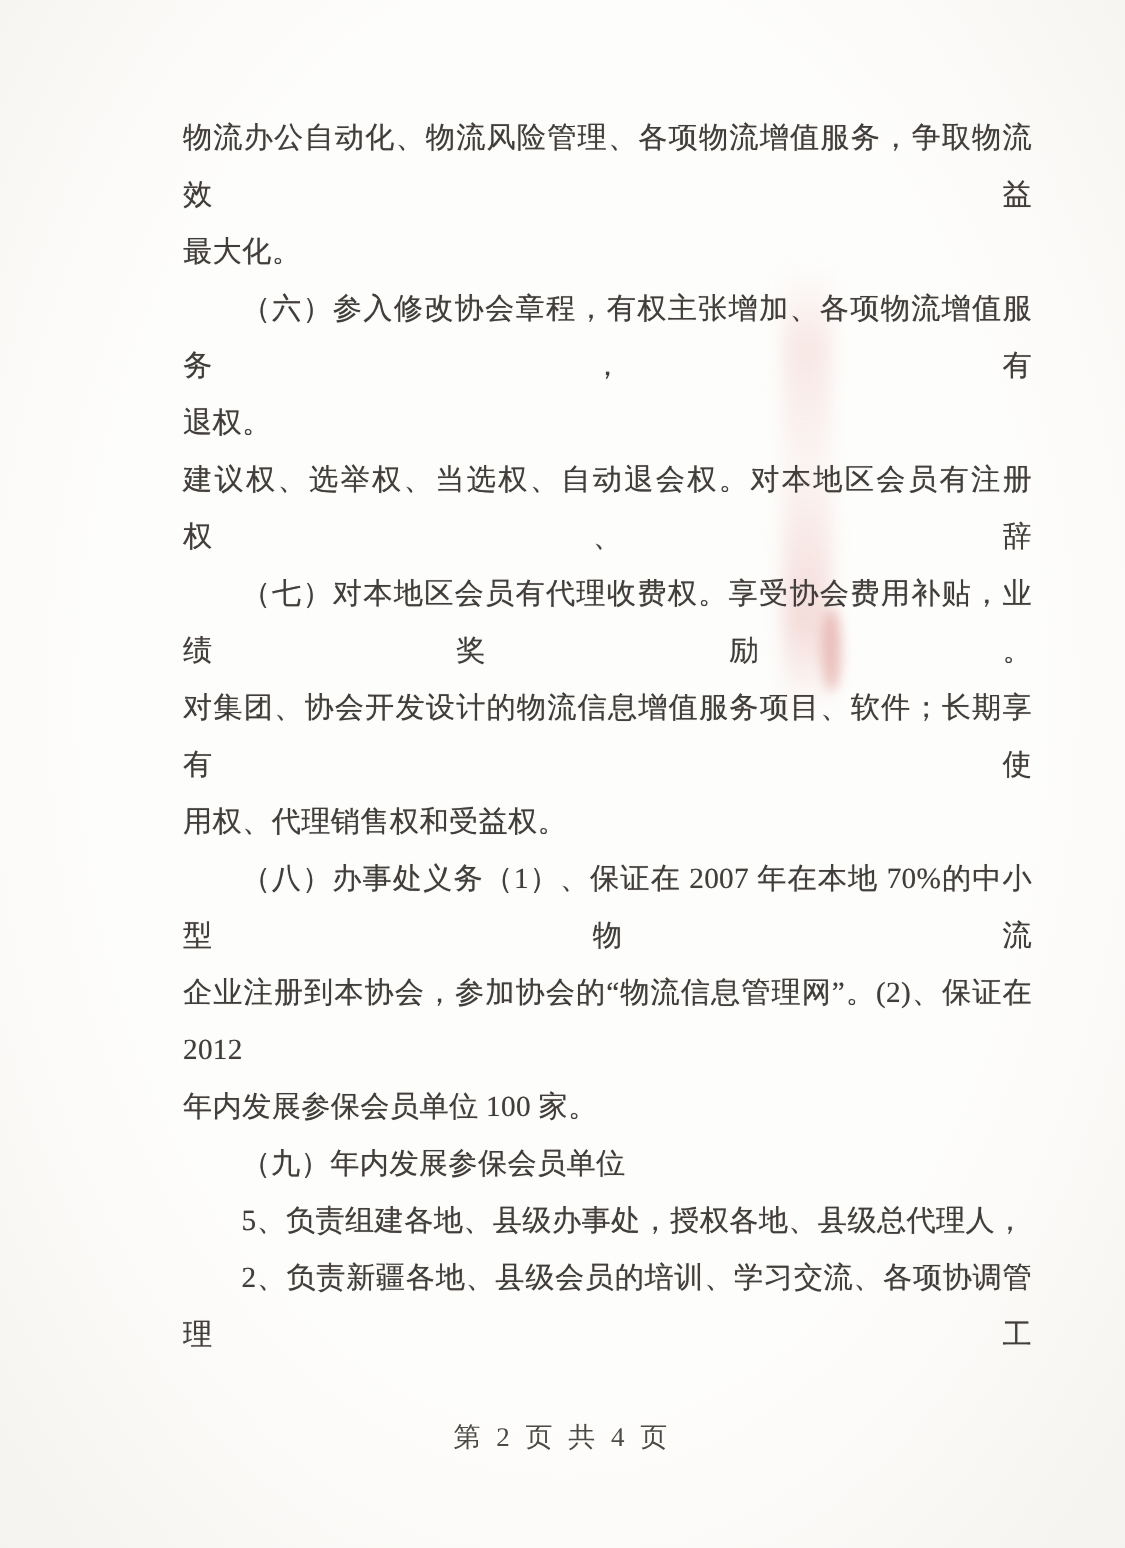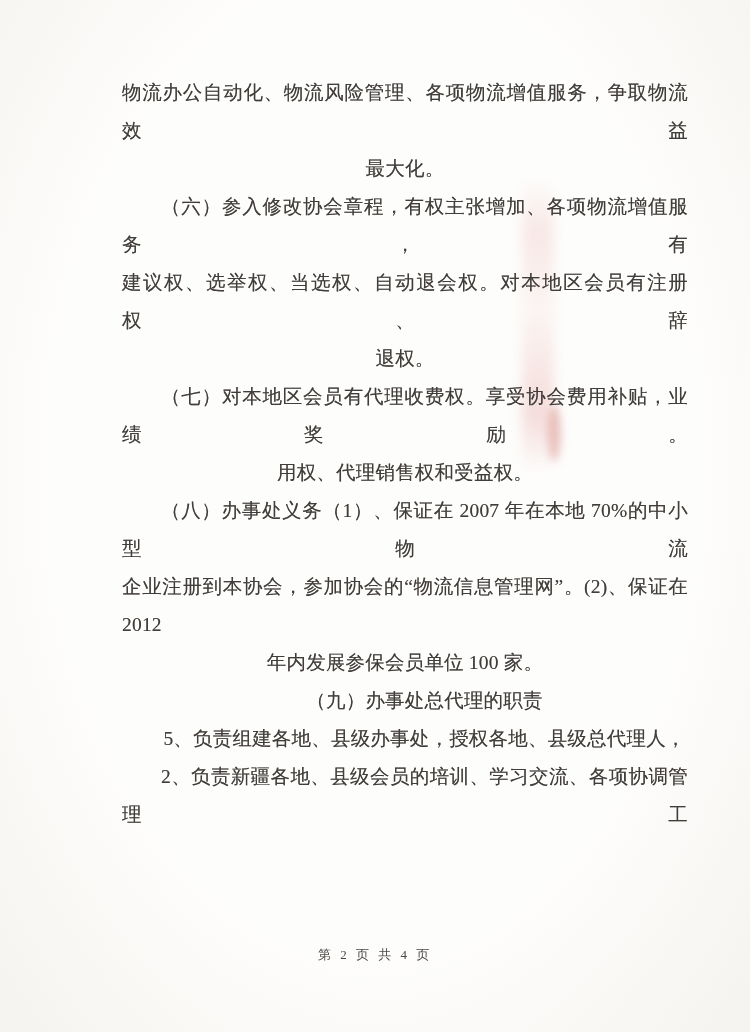--- a/index.html
+++ b/index.html
@@ -27,36 +27,36 @@
     position: absolute;
     left: 122px;
     top: 74px;
     width: 566px;
     font-size: 19.5px;
     line-height: 38px;
     letter-spacing: 0.2px;
     text-shadow: 0 0 0.5px rgba(64,60,57,0.55);
   }
   .line {
-    text-align: center;
+    text-align: left;
   }
   .line.fill {
     text-align: justify;
     text-align-last: justify;
   }
   .line.indent {
     text-indent: 2em;
   }
   .page-footer {
     position: absolute;
     left: 0;
     top: 946px;
     width: 750px;
     text-align: center;
-    font-size: 13px;
+    font-size: 18px;
     letter-spacing: 3px;
     color: #4d4a46;
   }
   
   .streak-main {
     position: absolute;
     left: 522px;
     top: 178px;
     width: 32px;
     height: 295px;
@@ -86,25 +86,26 @@
 
 <div class="scan-surface"></div>
 
 <div class="streak-main"></div>
 <div class="streak-blob"></div>
 
 <div class="doc">
     <div class="line fill">物流办公自动化、物流风险管理、各项物流增值服务，争取物流效益</div>
     <div class="line">最大化。</div>
     <div class="line indent fill">（六）参入修改协会章程，有权主张增加、各项物流增值服务，有</div>
+    <div class="line">退权。</div>
     <div class="line fill">建议权、选举权、当选权、自动退会权。对本地区会员有注册权、辞</div>
-    <div class="line">退权。</div>
     <div class="line indent fill">（七）对本地区会员有代理收费权。享受协会费用补贴，业绩奖励。</div>
+    <div class="line fill">对集团、协会开发设计的物流信息增值服务项目、软件；长期享有使</div>
     <div class="line">用权、代理销售权和受益权。</div>
     <div class="line indent fill">（八）办事处义务（1）、保证在 2007 年在本地 70%的中小型物流</div>
     <div class="line fill">企业注册到本协会，参加协会的“物流信息管理网”。(2)、保证在 2012</div>
     <div class="line">年内发展参保会员单位 100 家。</div>
-    <div class="line indent">（九）办事处总代理的职责</div>
+    <div class="line indent">（九）年内发展参保会员单位</div>
     <div class="line indent">5、负责组建各地、县级办事处，授权各地、县级总代理人，</div>
     <div class="line indent fill">2、负责新疆各地、县级会员的培训、学习交流、各项协调管理工</div>
   </div>
 
 <div class="page-footer">第 2 页 共 4 页</div>
 
 </body></html>

